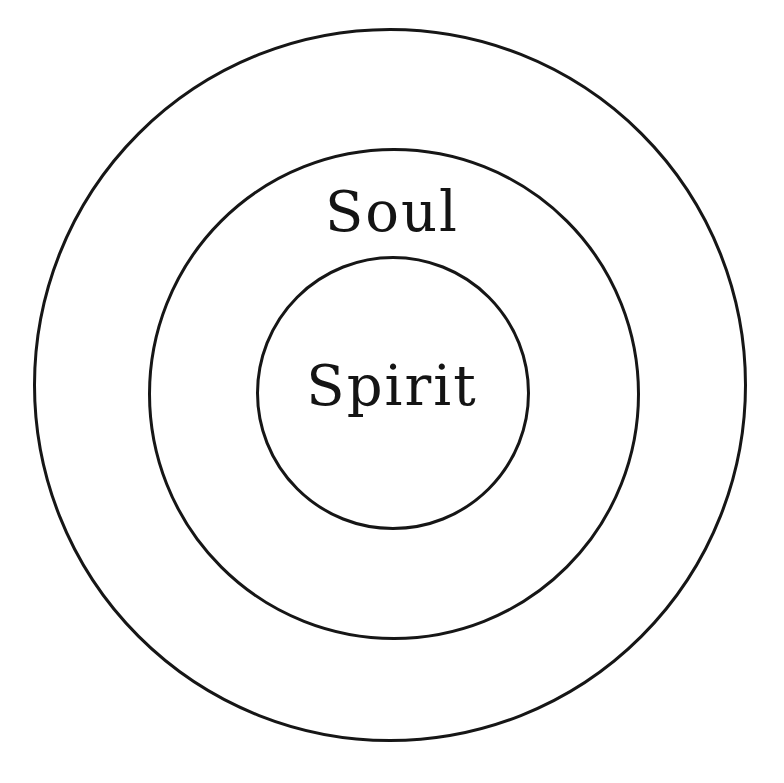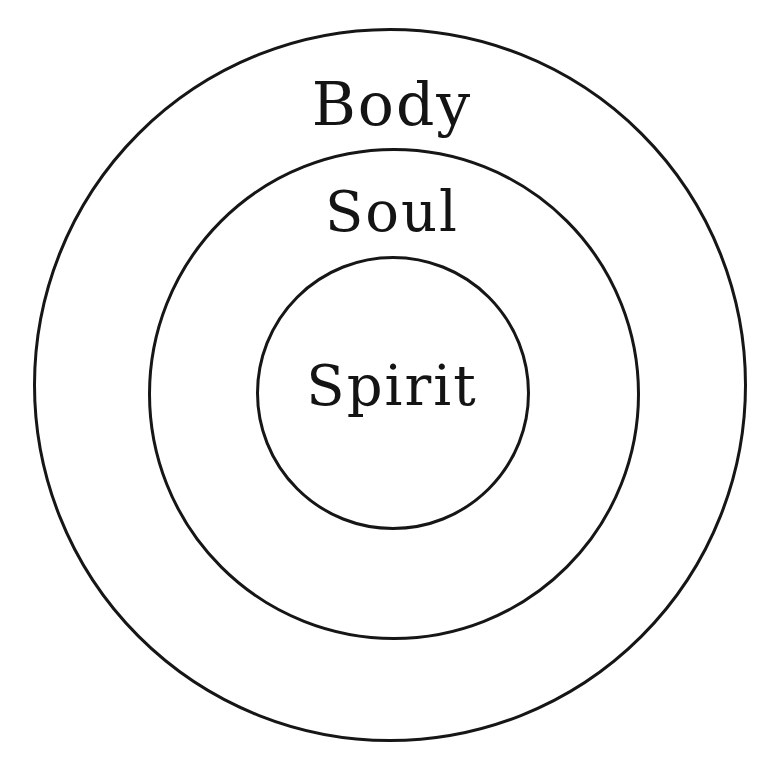--- a/index.html
+++ b/index.html
@@ -67,19 +67,18 @@
 <body>
 
 <div class="diagram-canvas">
 
   <div class="circle circle-outer"></div>
 
   <div class="circle circle-middle"></div>
 
   <div class="circle circle-inner"></div>
 
-  <div class="ring-label label-body">Body</div>
 
   <div class="ring-label label-soul">Soul</div>
 
   <div class="ring-label label-spirit">Spirit</div>
 
 </div>
 
 </body></html>

